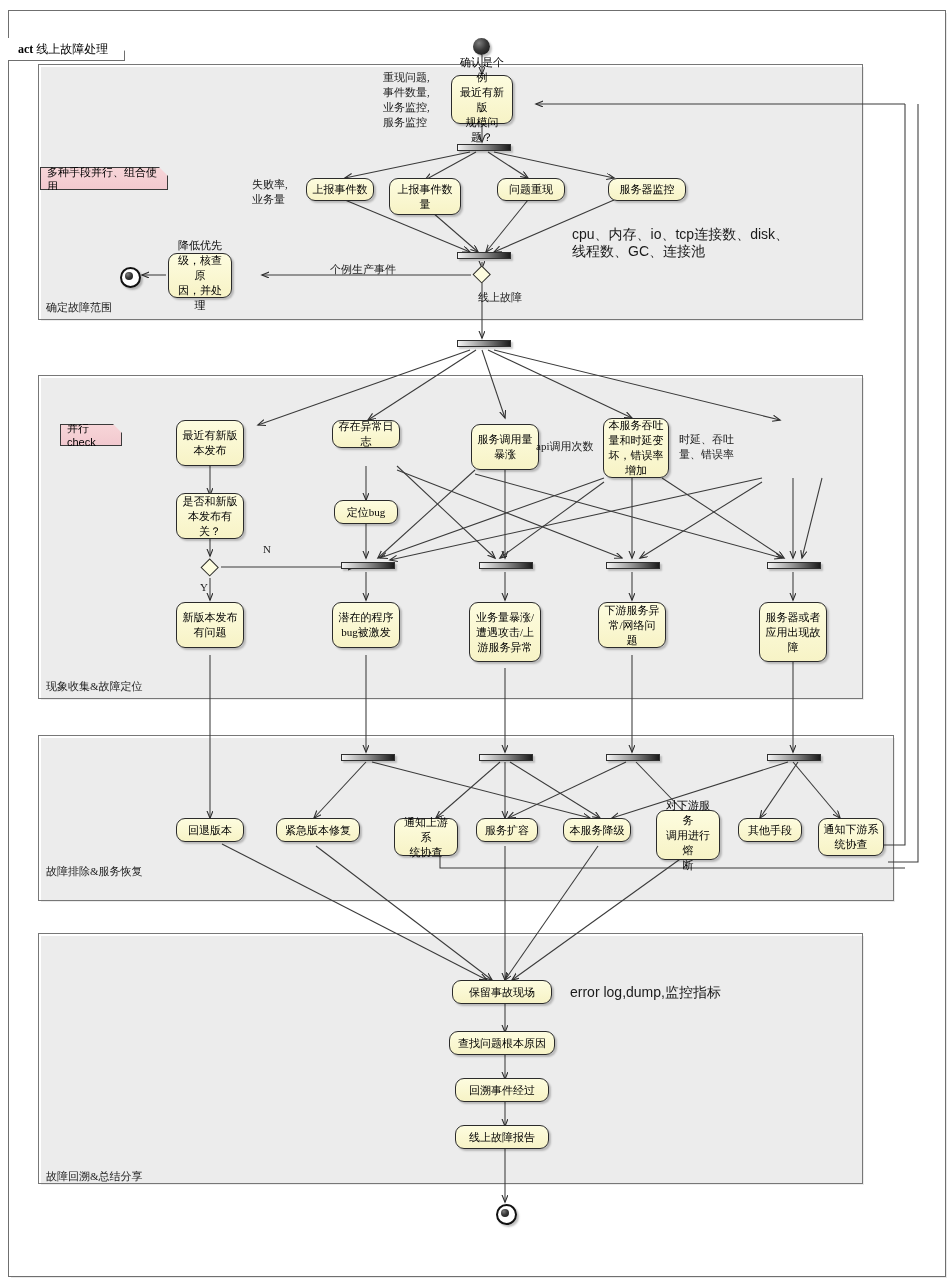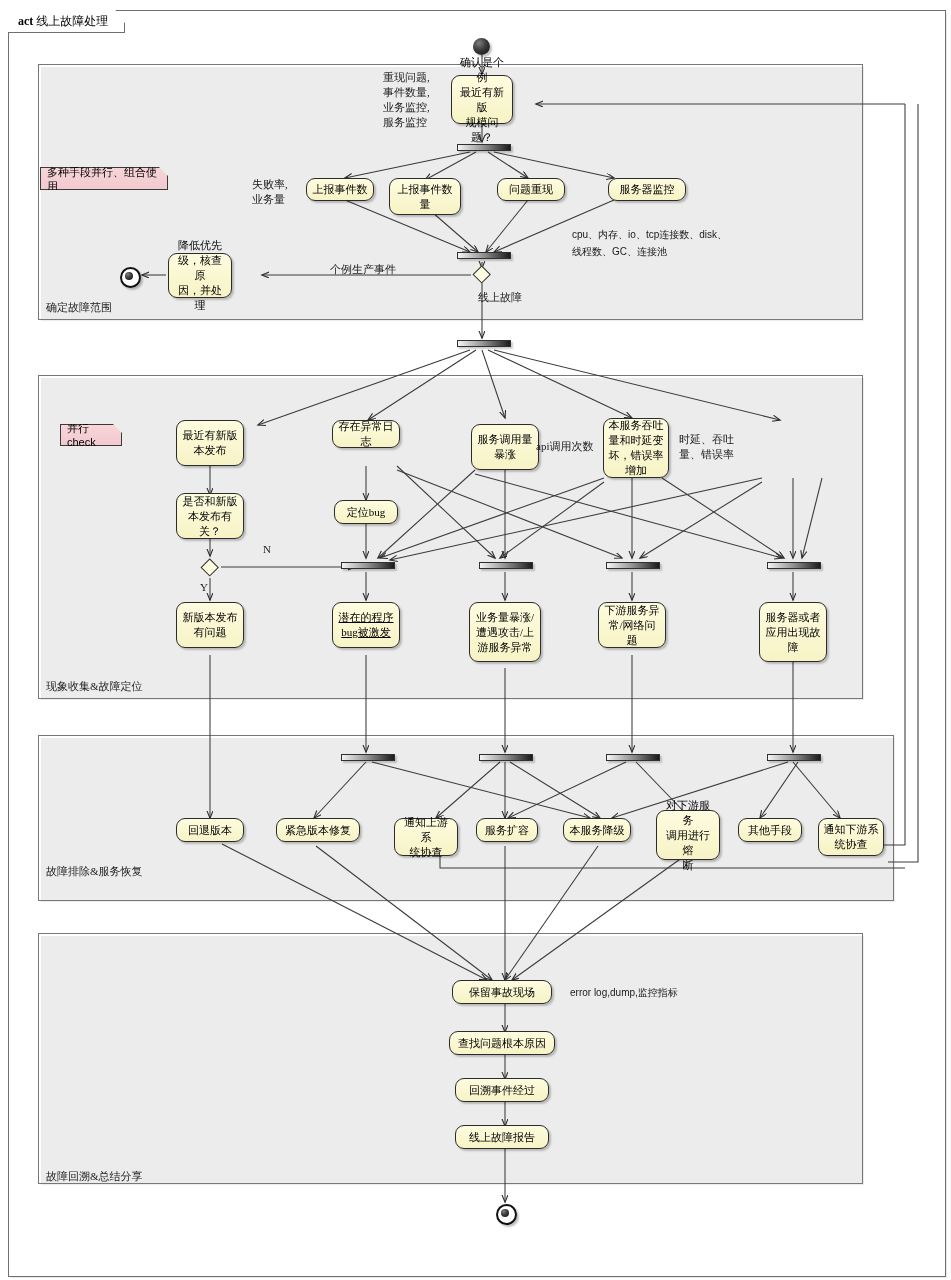--- a/index.html
+++ b/index.html
@@ -8,20 +8,21 @@
 
   
   .frame{position:absolute;border:1px solid #6f6f6f;background:#fff;}
   .frame-shadow{position:absolute;background:#e9e9e9;}
 
   .frame-tab{
     position:absolute;height:22px;border:1px solid #6f6f6f;border-top:none;border-left:none;
     background:#fff;display:flex;align-items:center;padding:0 16px 0 10px;
     font-size:12px;color:#000;white-space:nowrap;
     clip-path:polygon(0 0,calc(100% - 10px) 0,100% 60%,100% 100%,0 100%);
+    margin-top:28px;
   }
   .frame-tab b{font-weight:bold;margin-right:3px;}
 
   
   .lane{position:absolute;border:1px solid #777;background:rgba(255,255,255,0);}
   .lane-sh{position:absolute;background:#ececec;}
   .lane-label{position:absolute;font-size:11px;color:#222;white-space:nowrap;}
 
   
   .act{
@@ -40,21 +41,21 @@
     background:linear-gradient(180deg,#f7d5d8 0%,#f2c9cf 100%);
     border:1.2px solid #3a3a3a;
     box-shadow:2px 2px 2px rgba(0,0,0,.22);
     font-size:11px;line-height:14px;color:#000;
     display:flex;align-items:center;padding:2px 6px;
     clip-path:polygon(0 0,calc(100% - 9px) 0,100% 9px,100% 100%,0 100%);
   }
 
   
   .txt{position:absolute;font-size:11px;line-height:15px;color:#1a1a1a;white-space:pre;}
-  .txt.sans{font-family:"Liberation Sans","DejaVu Sans",sans-serif;font-size:10px;}
+  .txt.sans{font-family:"Liberation Sans","DejaVu Sans",sans-serif;font-size:14px;}
 
   
   .bar{
     position:absolute;height:5px;
     background:linear-gradient(90deg,#f4f4f4 0%,#9a9a9a 45%,#1b1b1b 100%);
     border:1px solid #303030;
     box-shadow:2px 2px 2px rgba(0,0,0,.2);
   }
 
   
@@ -273,21 +274,21 @@
   <div class="txt" style="left:263px;top:542px;">N</div>
   <div class="txt" style="left:200px;top:580px;">Y</div>
 
   <div class="bar" style="left:341px;top:562px;width:52px;"></div>
   <div class="bar" style="left:479px;top:562px;width:52px;"></div>
   <div class="bar" style="left:606px;top:562px;width:52px;"></div>
   <div class="bar" style="left:767px;top:562px;width:52px;"></div>
 
   <div class="act" style="left:176px;top:602px;width:68px;height:46px;white-space:pre-line;">新版本发布
 有问题</div>
-  <div class="act" style="left:332px;top:602px;width:68px;height:46px;white-space:pre-line;text-decoration:underline;">潜在的程序
+  <div class="act" style="left:332px;top:602px;width:68px;height:46px;white-space:pre-line;">潜在的程序
 bug被激发</div>
   <div class="act" style="left:469px;top:602px;width:72px;height:60px;white-space:pre-line;">业务量暴涨/
 遭遇攻击/上
 游服务异常</div>
   <div class="act" style="left:598px;top:602px;width:68px;height:46px;white-space:pre-line;">下游服务异
 常/网络问题</div>
   <div class="act" style="left:759px;top:602px;width:68px;height:60px;white-space:pre-line;">服务器或者
 应用出现故
 障</div>
 

